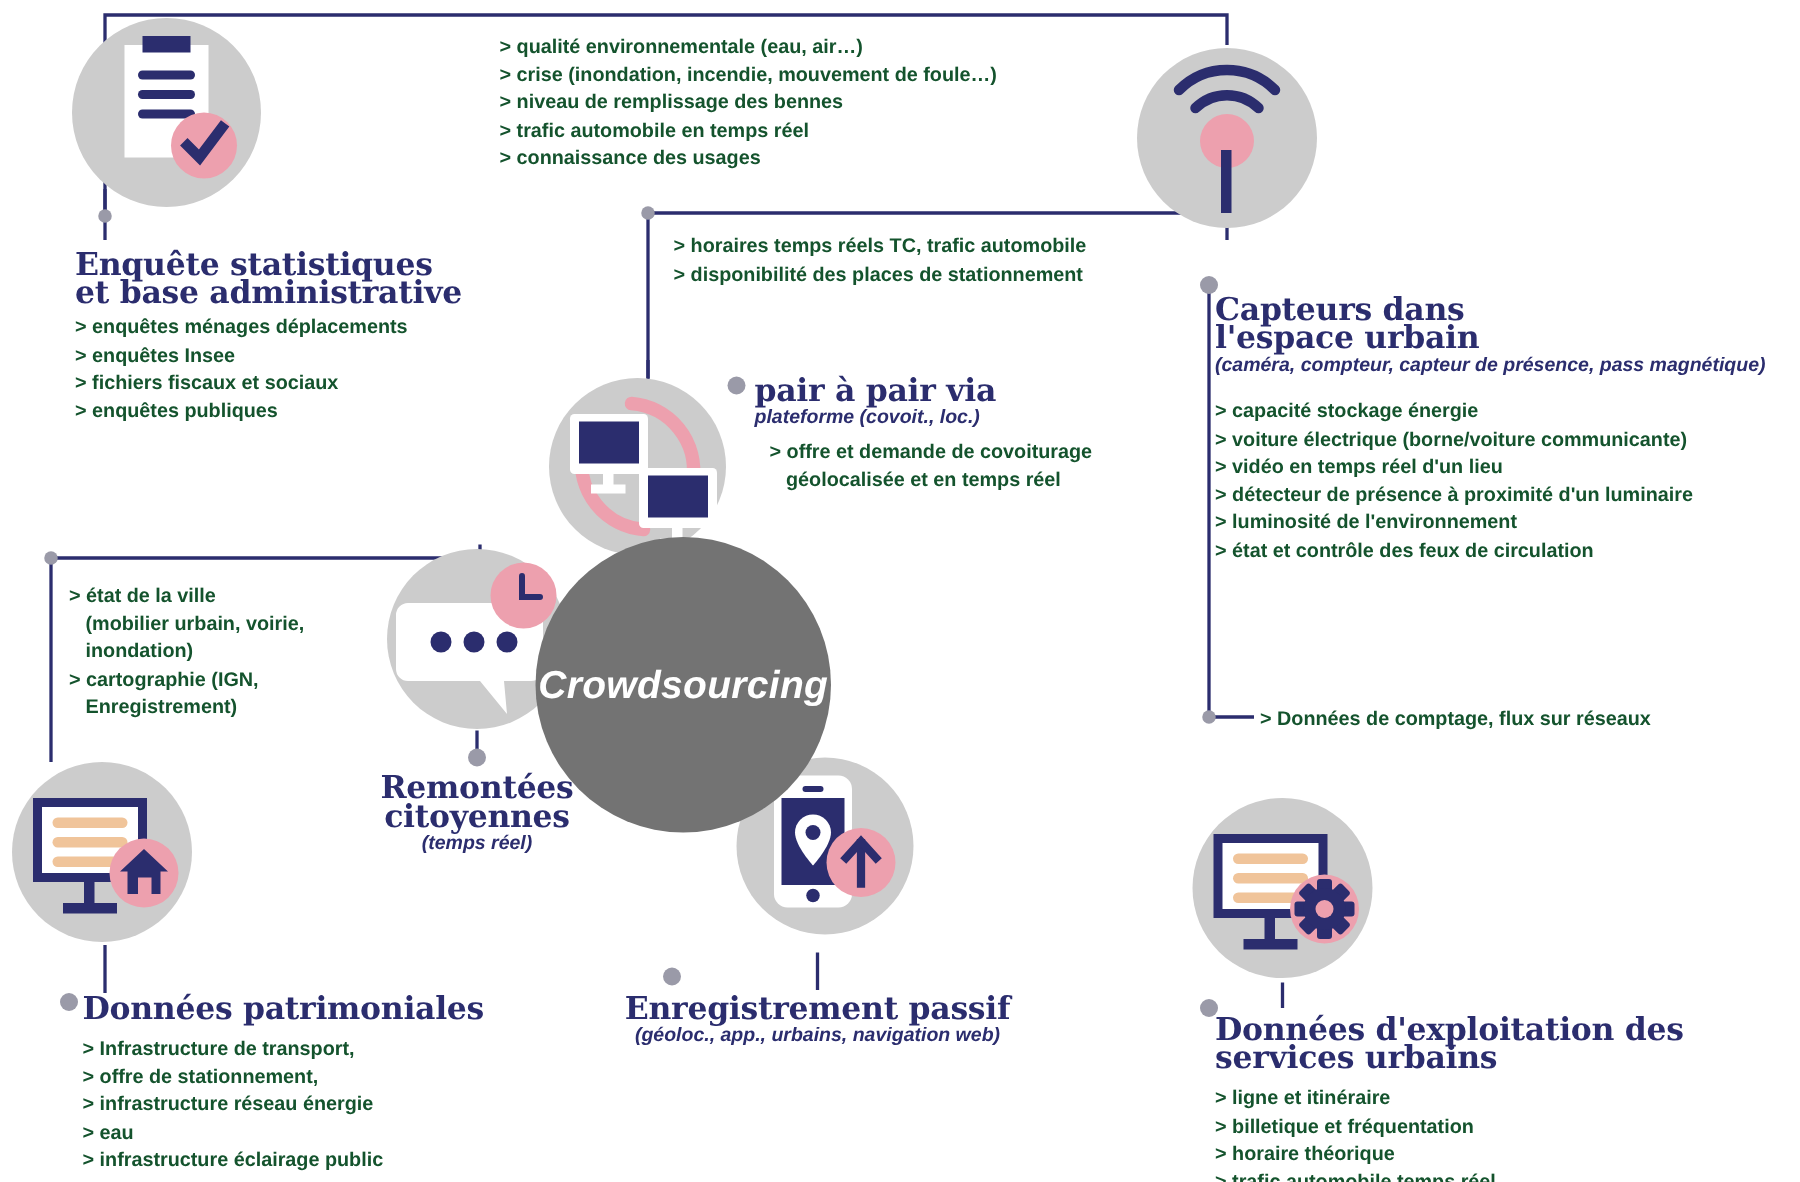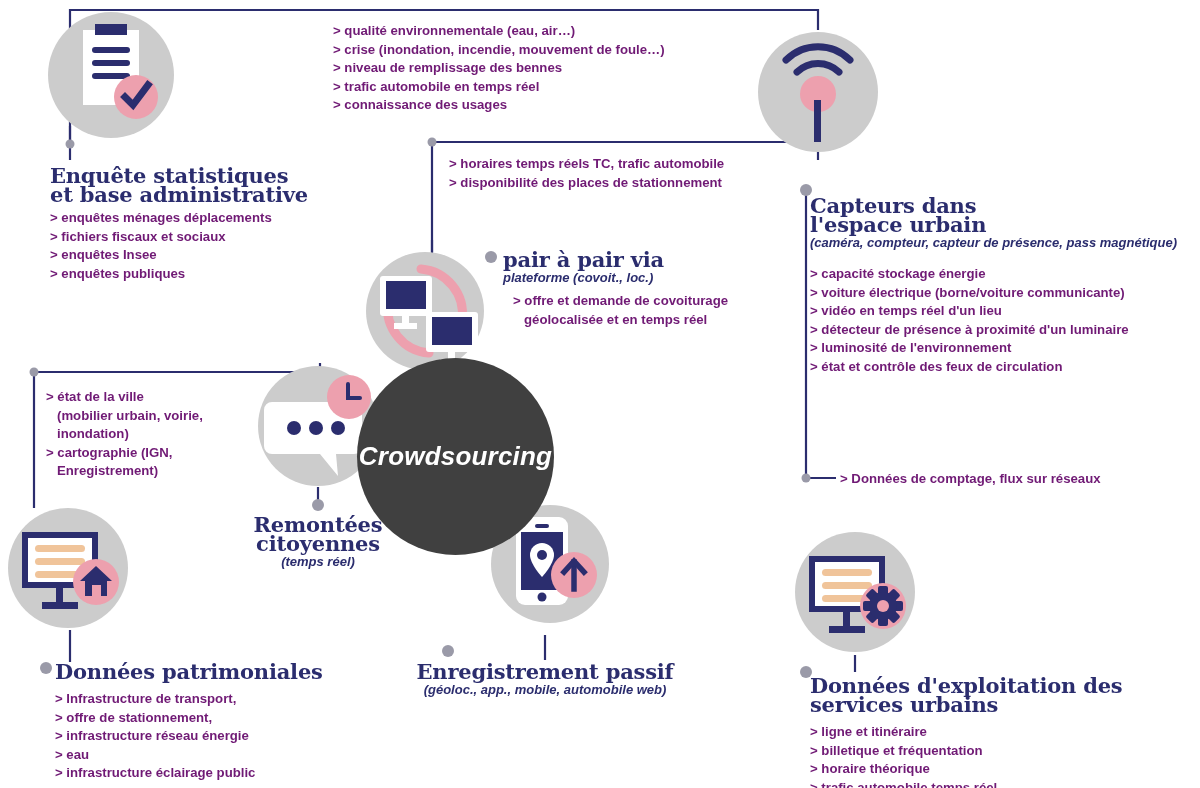--- a/index.html
+++ b/index.html
@@ -12,39 +12,39 @@
 
   
   #wires{position:absolute;left:0;top:0;width:1200px;height:788px;}
 
   
   .disc{position:absolute;border-radius:50%;background:#cccccc;}
 
   
   .crowd{
     position:absolute;border-radius:50%;
-    background:#404040;display:flex;align-items:center;justify-content:center;
+    background:#737373;display:flex;align-items:center;justify-content:center;
   }
   .crowd span{
     color:#ffffff;font-style:italic;font-weight:bold;font-size:26px;
     letter-spacing:.2px;
   }
 
   
   .block{position:absolute;}
   .ttl{
     font-family:"DejaVu Serif", serif;
     font-weight:bold;font-size:21px;line-height:19px;color:#2b2d6e;
     letter-spacing:-.2px;
   }
   .sub{
     font-style:italic;font-weight:bold;font-size:13px;line-height:17px;color:#2b2d6e;
   }
   .li{
-    font-size:13.2px;line-height:18.6px;font-weight:bold;color:#701a75;
+    font-size:13.2px;line-height:18.6px;font-weight:bold;color:#14532d;
     white-space:pre;
   }
   .lst{margin-top:5px;}
   .center{text-align:center;}
 </style>
 </head>
 <body>
 
 <div id="stage">
 
@@ -210,22 +210,22 @@
   <div class="block" style="left:449px;top:155px;width:330px;">
     <div class="li">&gt; horaires temps réels TC, trafic automobile</div>
     <div class="li">&gt; disponibilité des places de stationnement</div>
   </div>
 
   <div class="block" style="left:50px;top:166px;width:290px;">
     <div class="ttl">Enquête statistiques</div>
     <div class="ttl">et base administrative</div>
     <div class="lst">
       <div class="li">&gt; enquêtes ménages déplacements</div>
+      <div class="li">&gt; enquêtes Insee</div>
       <div class="li">&gt; fichiers fiscaux et sociaux</div>
-      <div class="li">&gt; enquêtes Insee</div>
       <div class="li">&gt; enquêtes publiques</div>
     </div>
   </div>
 
   <div class="block" style="left:810px;top:196px;width:392px;">
     <div class="ttl">Capteurs dans</div>
     <div class="ttl">l'espace urbain</div>
     <div class="sub">(caméra, compteur, capteur de présence, pass magnétique)</div>
     <div class="lst" style="margin-top:14px;">
       <div class="li">&gt; capacité stockage énergie</div>
@@ -266,21 +266,21 @@
       <div class="li">&gt; Infrastructure de transport,</div>
       <div class="li">&gt; offre de stationnement,</div>
       <div class="li">&gt; infrastructure réseau énergie</div>
       <div class="li">&gt; eau</div>
       <div class="li">&gt; infrastructure éclairage public</div>
     </div>
   </div>
 
   <div class="block center" style="left:395px;top:662px;width:300px;">
     <div class="ttl">Enregistrement passif</div>
-    <div class="sub">(géoloc., app., mobile, automobile web)</div>
+    <div class="sub">(géoloc., app., urbains, navigation web)</div>
   </div>
 
   <div class="block" style="left:840px;top:470px;width:340px;">
     <div class="li">&gt; Données de comptage, flux sur réseaux</div>
   </div>
 
   <div class="block" style="left:810px;top:676px;width:385px;">
     <div class="ttl">Données d'exploitation des services urbains</div>
     <div class="lst" style="margin-top:9px;">
       <div class="li">&gt; ligne et itinéraire</div>

